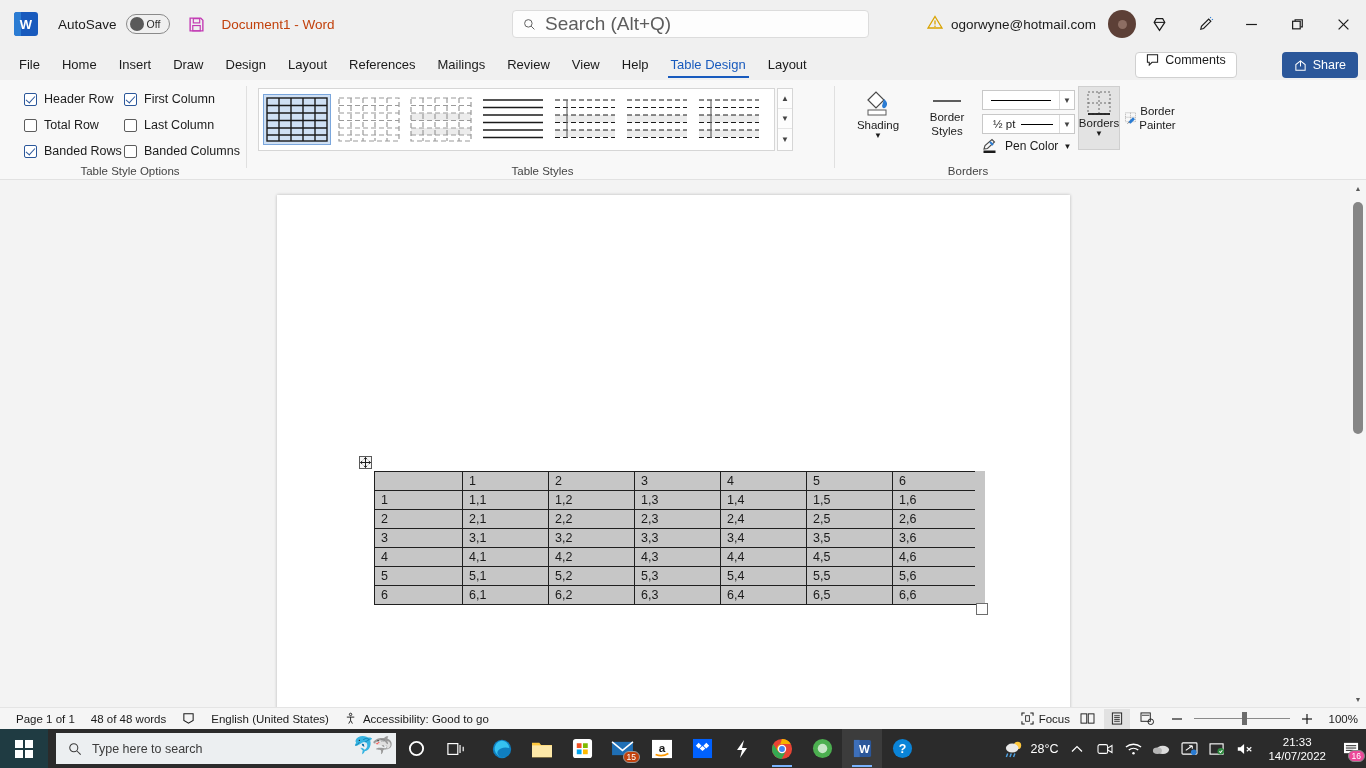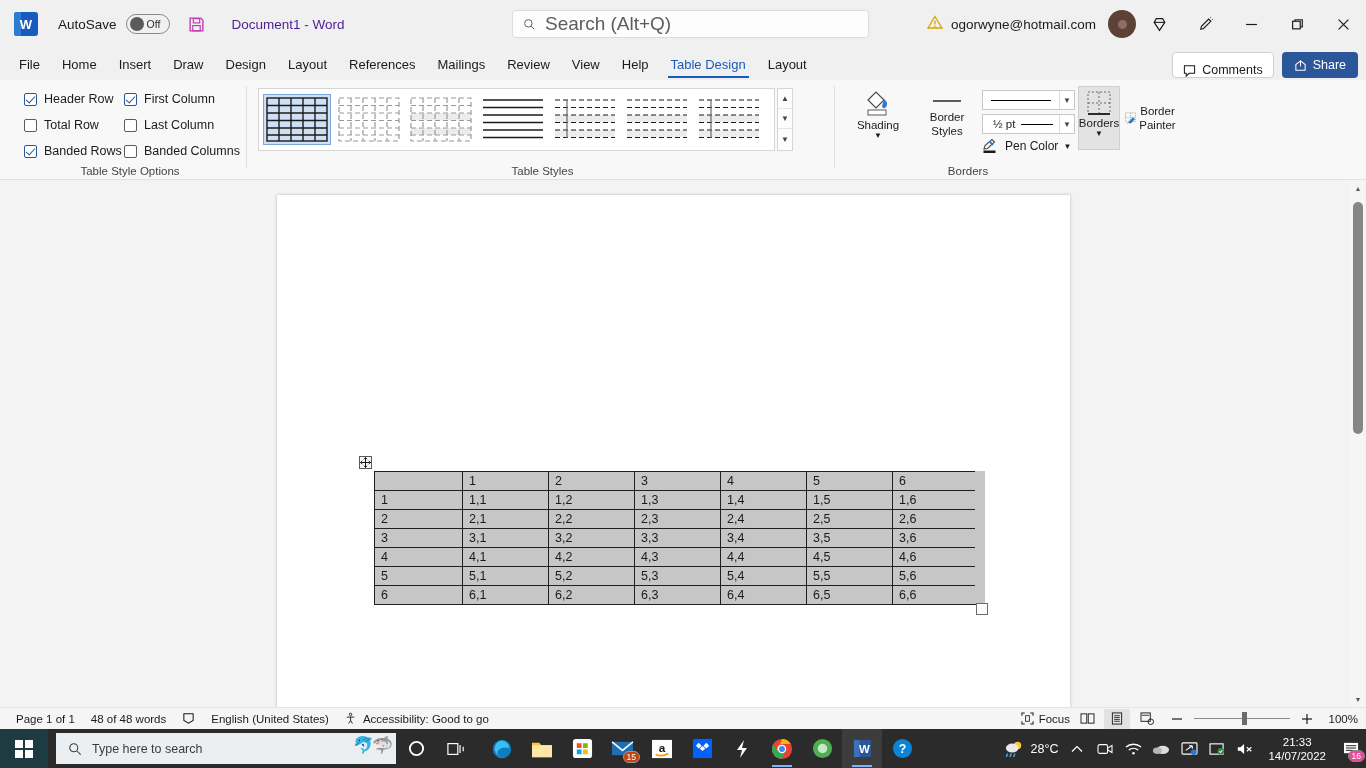--- a/index.html
+++ b/index.html
@@ -37,21 +37,21 @@
     display: flex; align-items: center; position: relative;
   }
   .toggle .knob {
     width: 14px; height: 14px; border-radius: 50%; background: #5a5a5a; margin-left: 3px;
   }
   .toggle .tlabel { font-size: 10.5px; color: #2b2b2b; margin-left: 3px; }
   .save-icon {
     margin-left: 18px; width: 18px; height: 18px;
     display: flex; align-items: center; justify-content: center;
   }
-  .doc-title { margin-left: 26px; font-size: 13.5px; color: #4c1d95; text-align: center; }
+  .doc-title { margin-left: 16px; font-size: 13.5px; color: #c2410c; text-align: center; }
 
   .searchbox {
     position: absolute; left: 512px; top: 10px; width: 357px; height: 28px;
     background: #fdfdfd; border: 1px solid #dcdcdc; border-radius: 4px;
     display: flex; align-items: center; padding-left: 10px;
   }
   .searchbox .ph { font-size: 19px; color: #5d5d5d; margin-left: 9px; }
 
   .acct {
     position: absolute; right: 230px; top: 0; height: 48px;
@@ -83,27 +83,27 @@
   }
   .tab.first { margin-left: 8px; }
   .tab.active { color: #185abd; position: relative; }
   .tab.active::after {
     content: ""; position: absolute; left: 8px; right: 8px; bottom: 2px;
     height: 2px; background: #185abd;
   }
   .rt-actions { position: absolute; right: 8px; top: 4px; display: flex; align-items: center; gap: 8px; }
   .comments-btn {
     height: 26px; border: 1px solid #d0d0d0; border-radius: 4px; background: #fff;
-    display: flex; align-items: flex-end; padding: 0 10px; gap: 6px;
+    display: flex; align-items: flex-start; padding: 0 10px; gap: 6px;
     font-size: 12.5px; color: #1b1b1b;
   }
   .share-btn {
     height: 26px; border-radius: 4px; background: #2b579a;
     display: flex; align-items: center; padding: 0 12px; gap: 6px;
-    font-size: 12.5px; color: #fff;
+    font-size: 12.5px; color: #fff; margin-left: 37px;
   }
 
   
   .ribbon {
     position: absolute; top: 80px; left: 0; width: 1366px; height: 100px;
     background: #f8f8f8; border-bottom: 1px solid #e2e2e2;
   }
   .grp { position: absolute; top: 0; height: 100px; }
   .grp-label {
     position: absolute; bottom: 3px; width: 100%; text-align: center;

